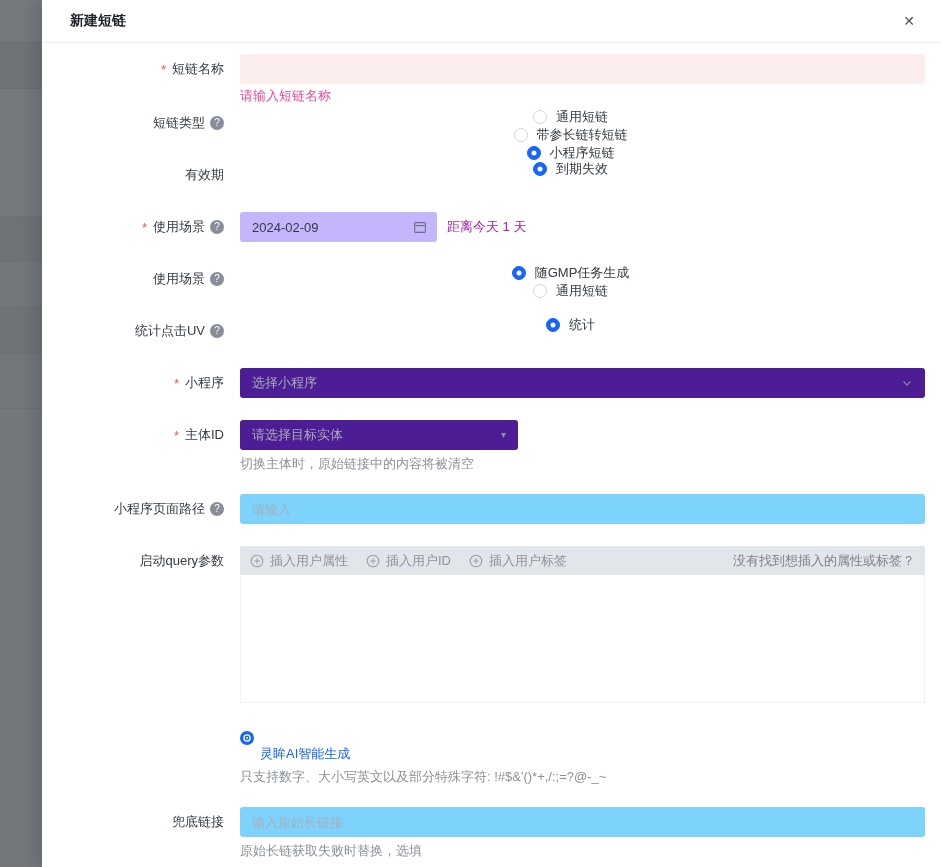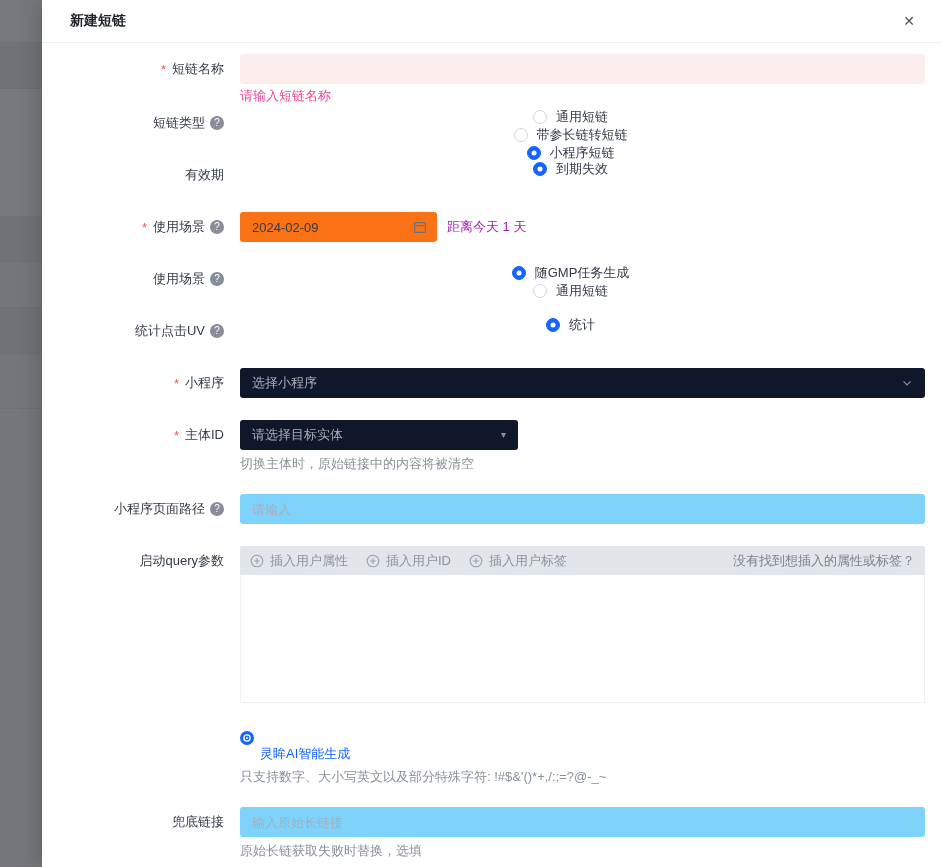--- a/index.html
+++ b/index.html
@@ -67,28 +67,28 @@
     border:1px solid #d3d6dc; flex:none; position:relative;
   }
   .radio-dot.checked { background:#1664ff; border-color:#1664ff; }
   .radio-dot.checked::after {
     content:""; position:absolute; left:50%; top:50%; width:5px; height:5px;
     border-radius:50%; background:#fff; transform:translate(-50%,-50%);
   }
   .radio-label { margin-left:9px; color:#333a45; }
   
   .date-input {
-    width:197px; height:30px; background:#f97316; border-radius:3px;
+    width:197px; height:30px; background:#c4b5fd; border-radius:3px;
     display:flex; align-items:center; padding:0 10px 0 12px; cursor:pointer;
   }
   .date-value { flex:1; color:#333a45; }
   .date-note { margin-left:10px; color:#a21caf; }
   
   .select {
-    height:30px; background:#0f172a; border-radius:3px; display:flex;
+    height:30px; background:#4c1d95; border-radius:3px; display:flex;
     align-items:center; padding:0 12px; cursor:pointer;
   }
   .select.full { width:100%; }
   .select.narrow { width:278px; }
   .select-placeholder { flex:1; color:#a8aeb8; }
   .caret { color:#8a919c; font-size:10px; line-height:1; flex:none; }
   
   .query-box { width:100%; }
   .query-toolbar {
     height:29px; background:#e2e5e9; border-radius:2px 2px 0 0; display:flex;

